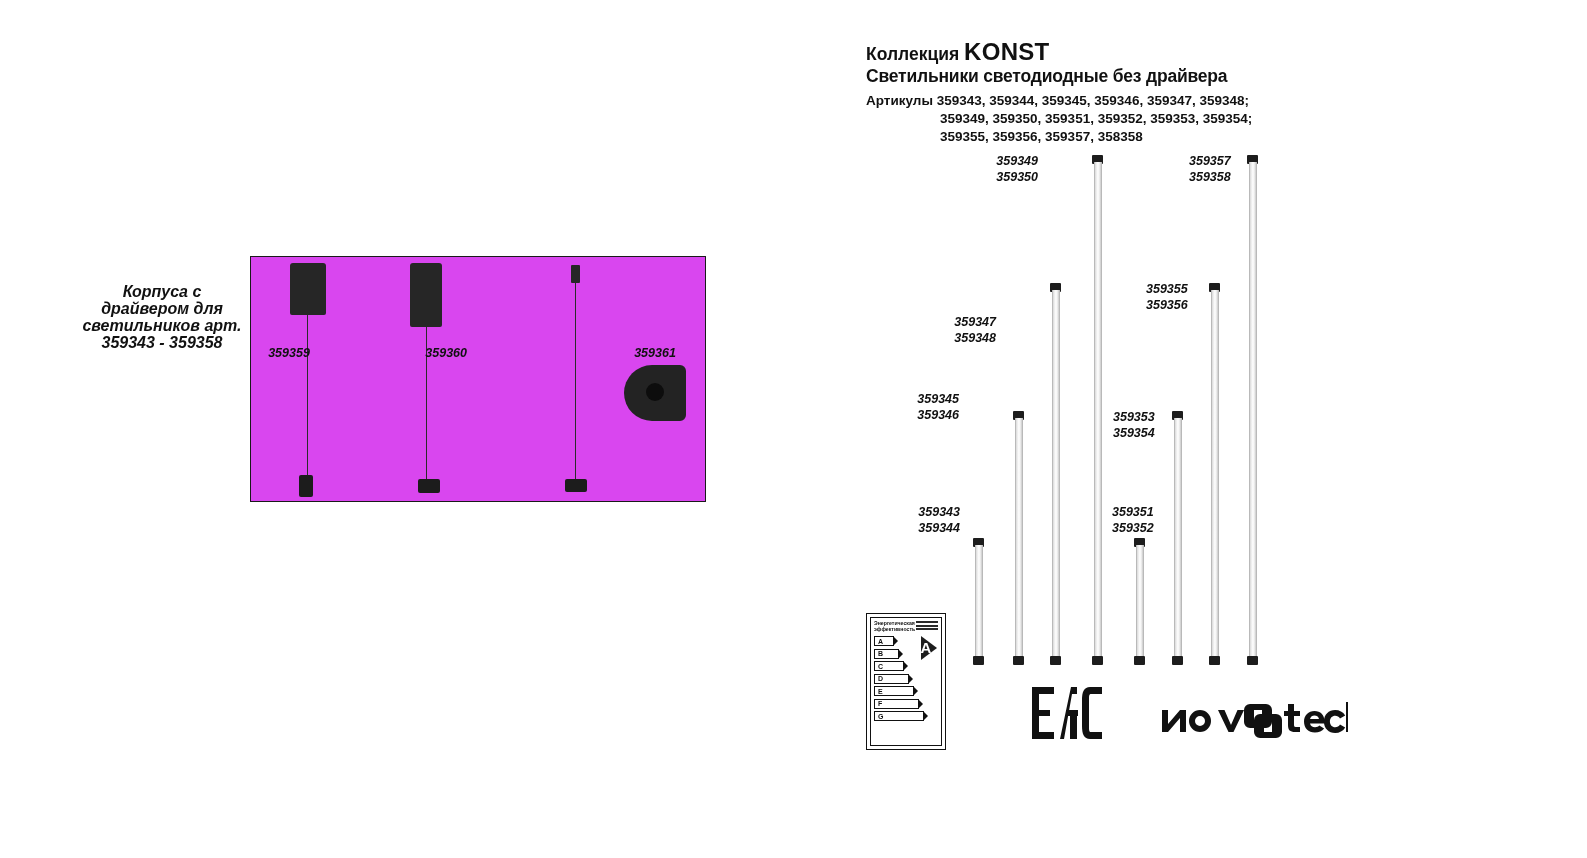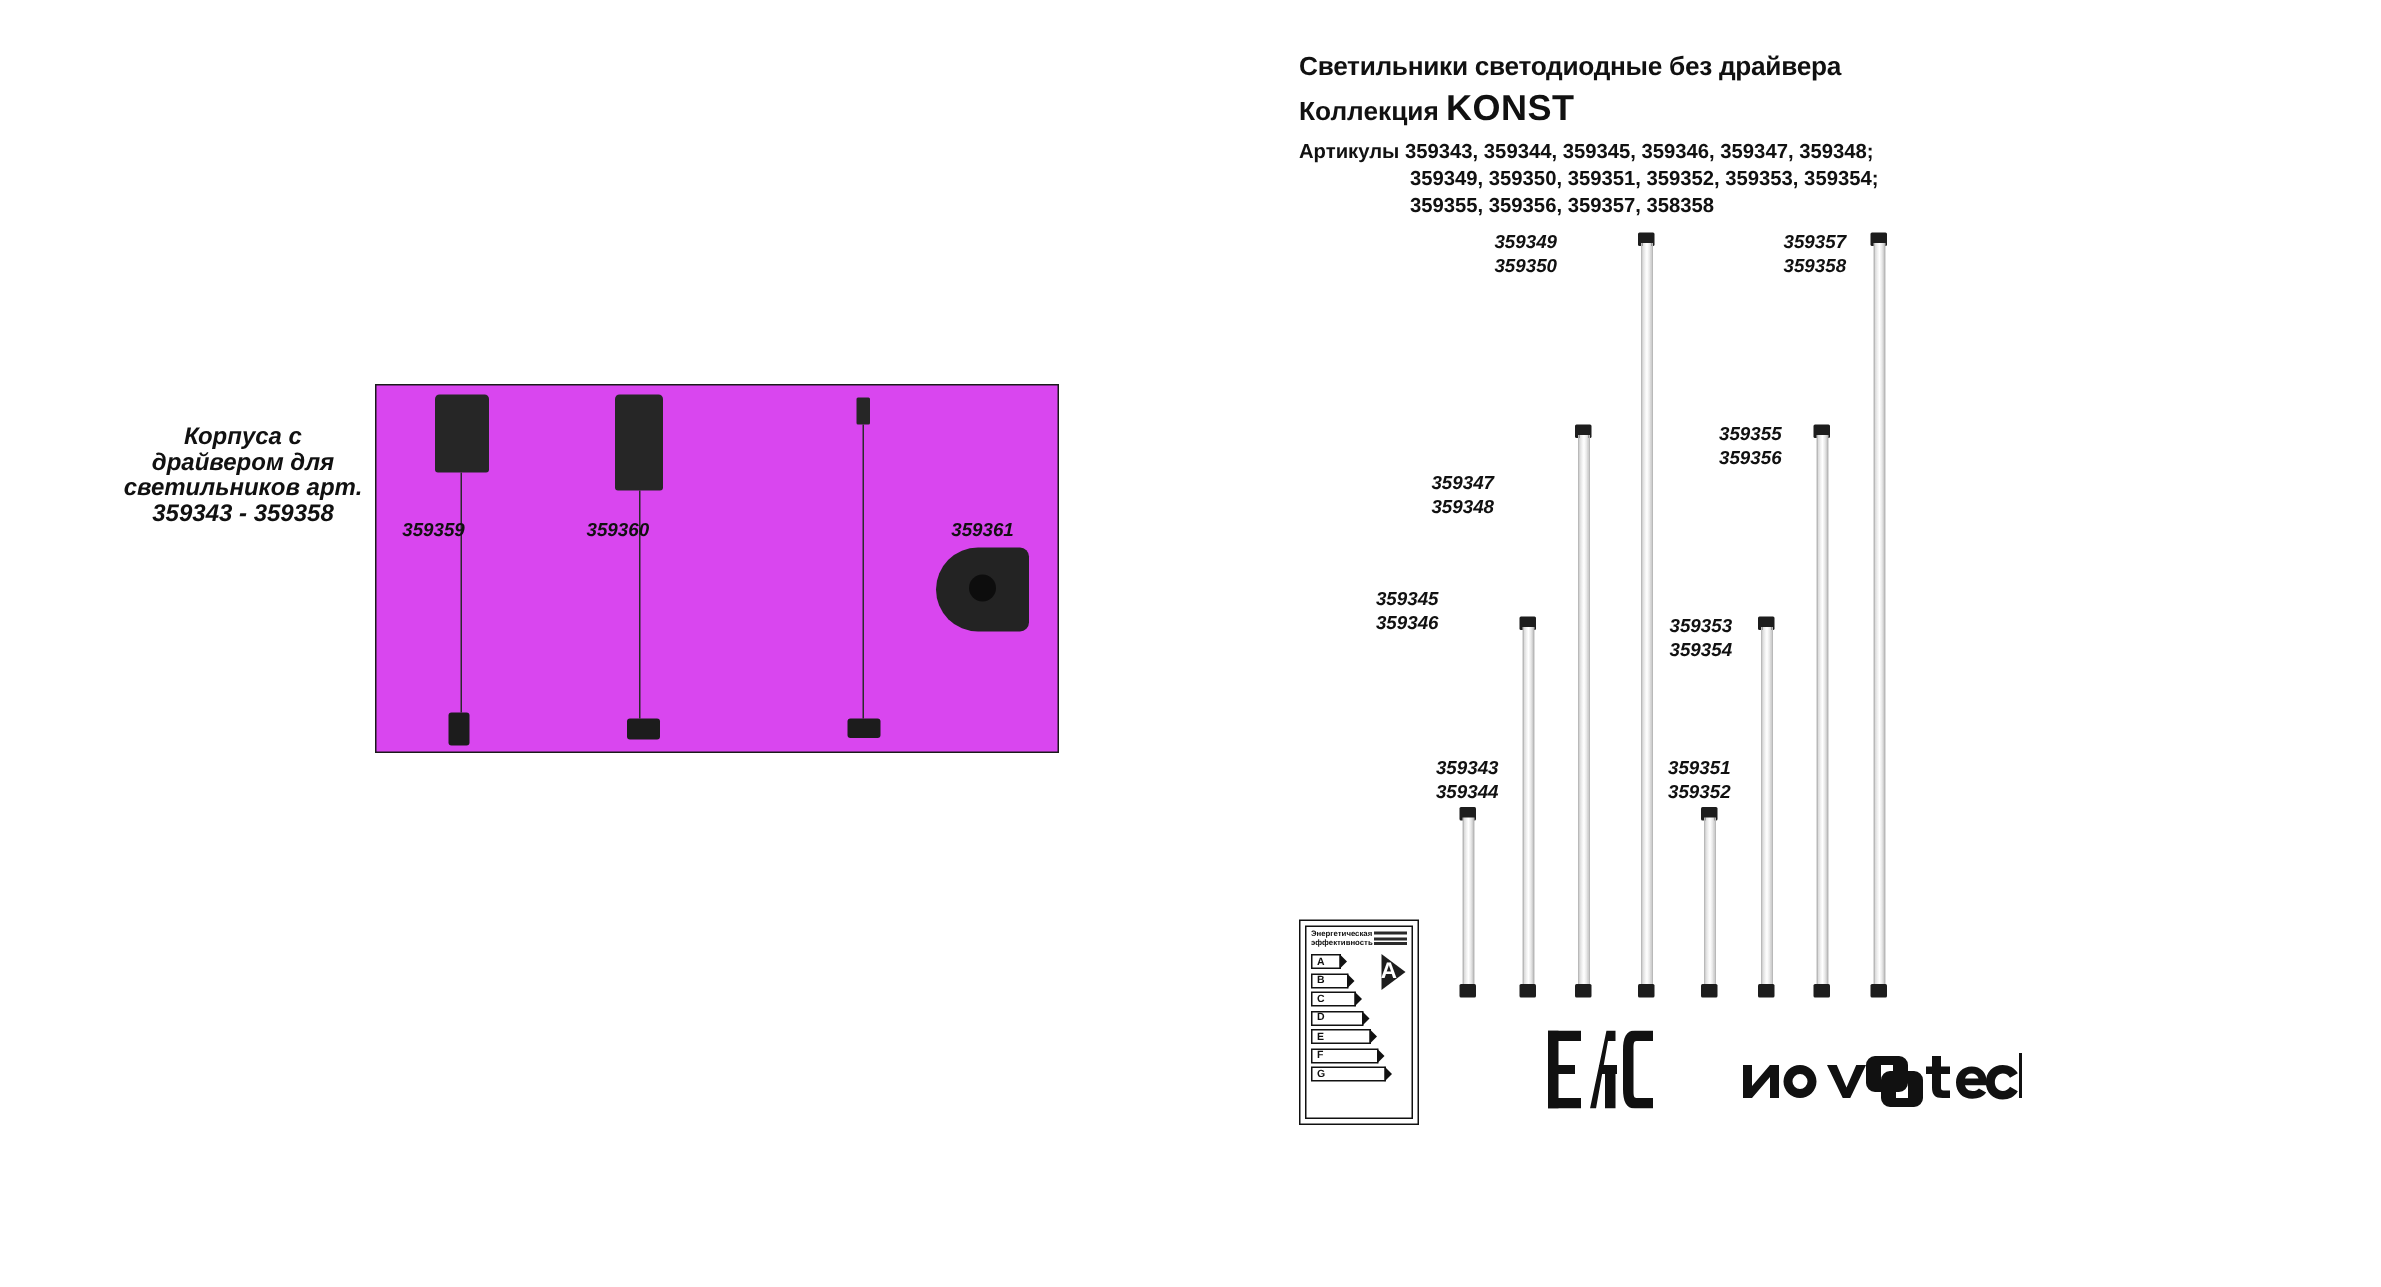--- a/index.html
+++ b/index.html
@@ -235,55 +235,55 @@
     <div class="pend-cyl" style="left:39px; top:6px; width:36px; height:52px;"></div>
     <div class="pend-wire" style="left:56px; top:58px; height:160px;"></div>
     <div class="pend-foot" style="left:48px; top:218px; width:14px; height:22px; border-radius:2px;"></div>
     <div class="code-label" style="left:0px; top:88px; width:76px; text-align:center;">359359</div>
   </div>
 
   <div>
     <div class="pend-cyl" style="left:159px; top:6px; width:32px; height:64px;"></div>
     <div class="pend-wire" style="left:175px; top:70px; height:152px;"></div>
     <div class="pend-foot" style="left:167px; top:222px; width:22px; height:14px;"></div>
-    <div class="code-label" style="left:140px; top:88px; width:76px; text-align:left;">359360</div>
+    <div class="code-label" style="left:140px; top:88px; width:76px; text-align:right;">359360</div>
   </div>
 
   <div>
     <div class="pend-cyl" style="left:320px; top:8px; width:9px; height:18px; border-radius:1px;"></div>
     <div class="pend-wire" style="left:324px; top:26px; height:196px;"></div>
     <div class="pend-foot" style="left:314px; top:222px; width:22px; height:13px;"></div>
     <div style="position:absolute; left:373px; top:108px; width:62px; height:56px; background:#232323; border-radius:28px 6px 6px 28px;">
       <div style="position:absolute; left:22px; top:18px; width:18px; height:18px; background:#0d0d0d; border-radius:50%;"></div>
     </div>
     <div class="code-label" style="left:360px; top:88px; width:88px; text-align:center;">359361</div>
   </div>
 </div>
 
 <div id="title-block">
-  <div id="title-line1">Светильники светодиодные без драйвера</div>
   <div id="title-line2">
     <span>Коллекция</span>
     <span class="collection-name">KONST</span>
   </div>
+  <div id="title-line1">Светильники светодиодные без драйвера</div>
   <div id="art-block">
     <div>
       <span class="art-label">Артикулы</span>
       <span>359343, 359344, 359345, 359346, 359347, 359348;</span>
     </div>
     <div class="art-row2">359349, 359350, 359351, 359352, 359353, 359354;</div>
     <div class="art-row3">359355, 359356, 359357, 358358</div>
   </div>
 </div>
 
 <div>
   <div class="tube-cap" style="left:973px; top:538px; width:11px; height:9px;"></div>
   <div class="tube" style="left:975px; top:545px; width:8px; height:116px;"></div>
   <div class="tube-cap" style="left:973px; top:656px; width:11px; height:9px;"></div>
-  <div class="code-label" style="left:927px; top:504px; width:72px;">359343
+  <div class="code-label" style="left:888px; top:504px; width:72px;">359343
 359344</div>
 </div>
 
 <div>
   <div class="tube-cap" style="left:1013px; top:411px; width:11px; height:9px;"></div>
   <div class="tube" style="left:1015px; top:418px; width:8px; height:243px;"></div>
   <div class="tube-cap" style="left:1013px; top:656px; width:11px; height:9px;"></div>
   <div class="code-label" style="left:887px; top:391px; width:72px;">359345
 359346</div>
 </div>

